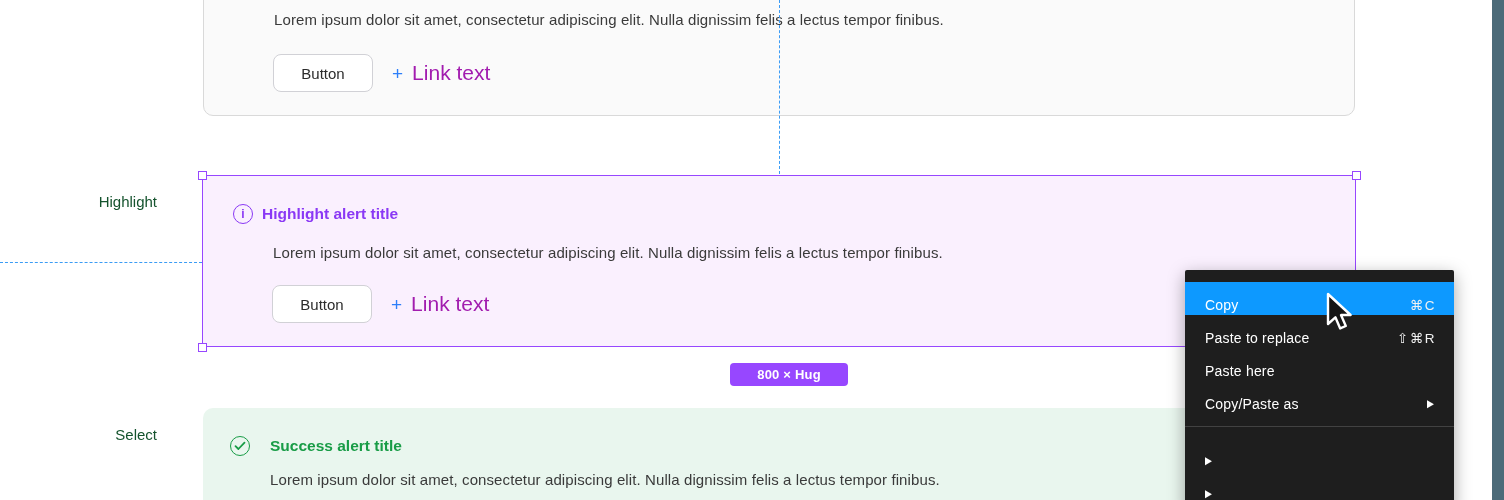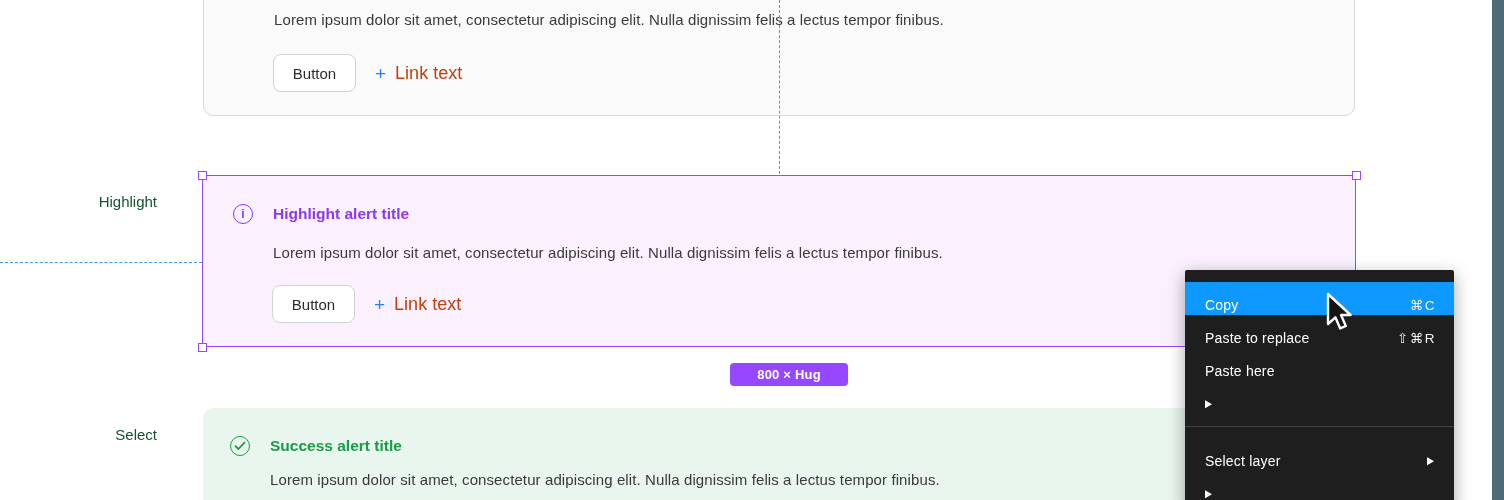--- a/index.html
+++ b/index.html
@@ -58,33 +58,33 @@
   .card-title { font-size: 15.5px; font-weight: 700; white-space: nowrap; }
   .title-purple { color: #8a38f5; }
   .title-green { color: #189c46; }
 
   .card-actions {
     position: absolute;
     display: flex;
     align-items: center;
   }
   .btn {
-    width: 83px; height: 38px;
+    width: 100px; height: 38px;
     background: #ffffff;
     border: 1px solid #d1d1d6;
     border-radius: 8px;
     font-size: 15px;
     color: #2b2b2b;
     display: flex; align-items: center; justify-content: center;
     font-family: "Liberation Sans", sans-serif;
     cursor: default;
   }
   .link-row { display: flex; align-items: center; margin-left: 19px; }
   .plus-icon { color: #2d7ff9; font-size: 19px; font-weight: 400; line-height: 1; }
-  .link-label { color: #c2410c; font-size: 18px; font-weight: 500; margin-left: 9px; white-space: nowrap; }
+  .link-label { color: #a21caf; font-size: 21px; font-weight: 500; margin-left: 9px; white-space: nowrap; }
 
   
   .section-label {
     position: absolute;
     left: 57px; width: 100px;
     text-align: right;
     font-size: 15px;
     color: #14532d;
     white-space: nowrap;
   }
@@ -190,21 +190,21 @@
     </div>
   </div>
 
   <div class="section-label" style="top:193px;">Highlight</div>
 
   <div class="card card-highlight">
     <div class="card-title-row" style="left:30px; top:28px;">
       <span class="icon-circle info-circle">
         <span>i</span>
       </span>
-      <span class="card-title title-purple" style="margin-left:20px;">Highlight alert title</span>
+      <span class="card-title title-purple" style="margin-left:9px;">Highlight alert title</span>
     </div>
     <div class="card-desc" style="left:70px; top:68px;">Lorem ipsum dolor sit amet, consectetur adipiscing elit. Nulla dignissim felis a lectus tempor finibus.</div>
     <div class="card-actions" style="left:69px; top:109px;">
       <div class="btn">Button</div>
       <div class="link-row">
         <span class="plus-icon">+</span>
         <span class="link-label">Link text</span>
       </div>
     </div>
   </div>
@@ -239,25 +239,25 @@
       <span class="mi-shortcut">⌘C</span>
     </div>
     <div class="menu-item">
       <span class="mi-label">Paste to replace</span>
       <span class="mi-shortcut">⇧⌘R</span>
     </div>
     <div class="menu-item">
       <span class="mi-label">Paste here</span>
     </div>
     <div class="menu-item">
+      <span class="mi-label">Copy/Paste as</span>
       <span class="mi-arrow">▶</span>
     </div>
     <div class="menu-sep"></div>
     <div class="menu-item">
-      <span class="mi-label">Select layer</span>
       <span class="mi-arrow">▶</span>
     </div>
     <div class="menu-item">
       <span class="mi-arrow">▶</span>
     </div>
   </div>
 
   <div class="cursor">
     <svg width="28" height="42" viewBox="0 0 28 42">
       <polygon points="2,2 2,32 9.4,25.3 14.2,36.4 19.8,34 15,23 24.6,23" fill="#141414" stroke="#ffffff" stroke-width="2.4" stroke-linejoin="round"></polygon>

